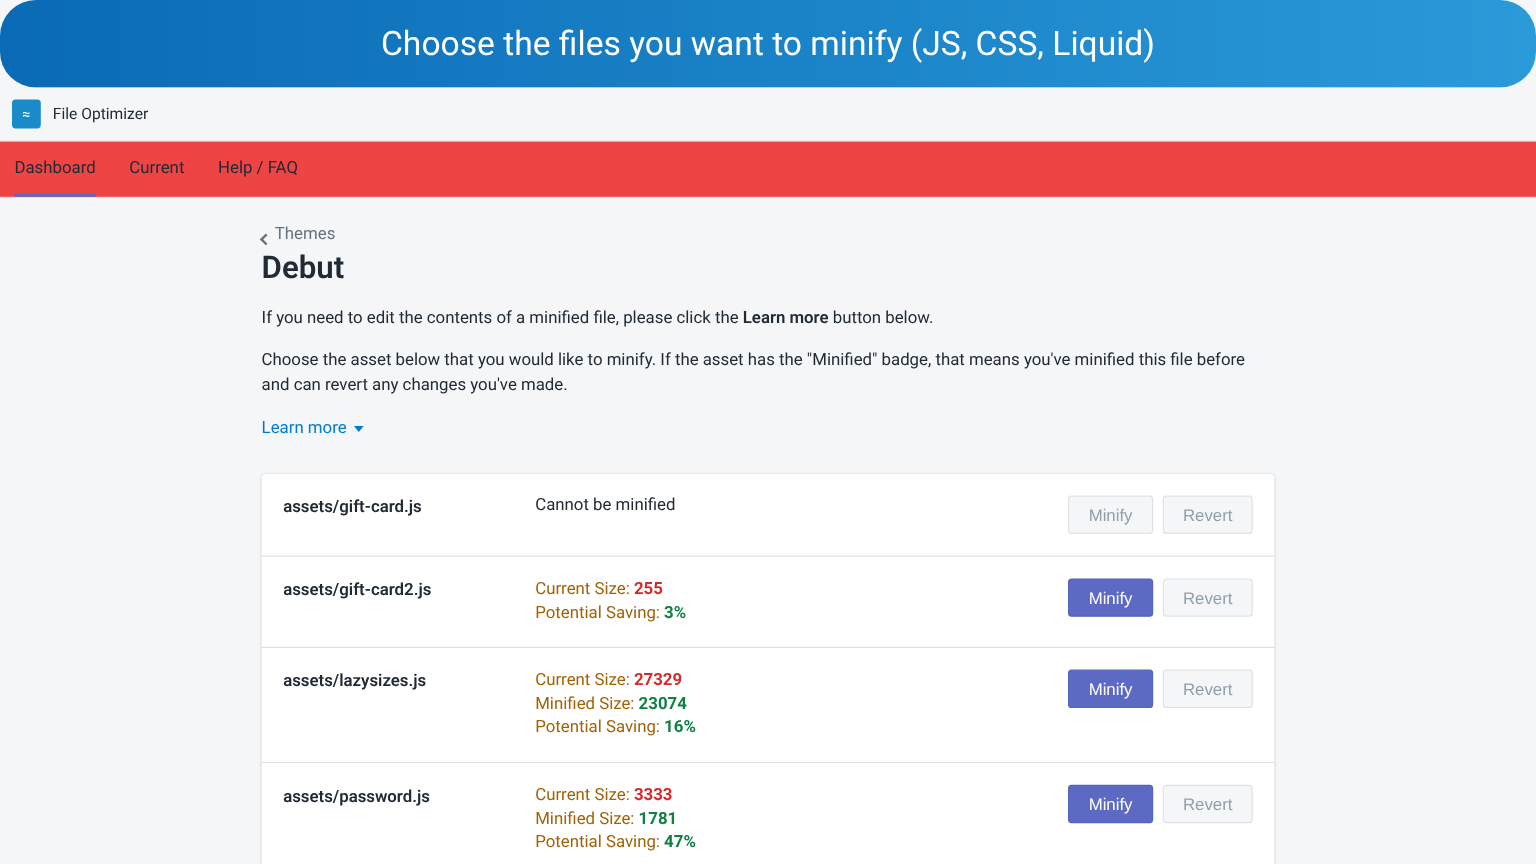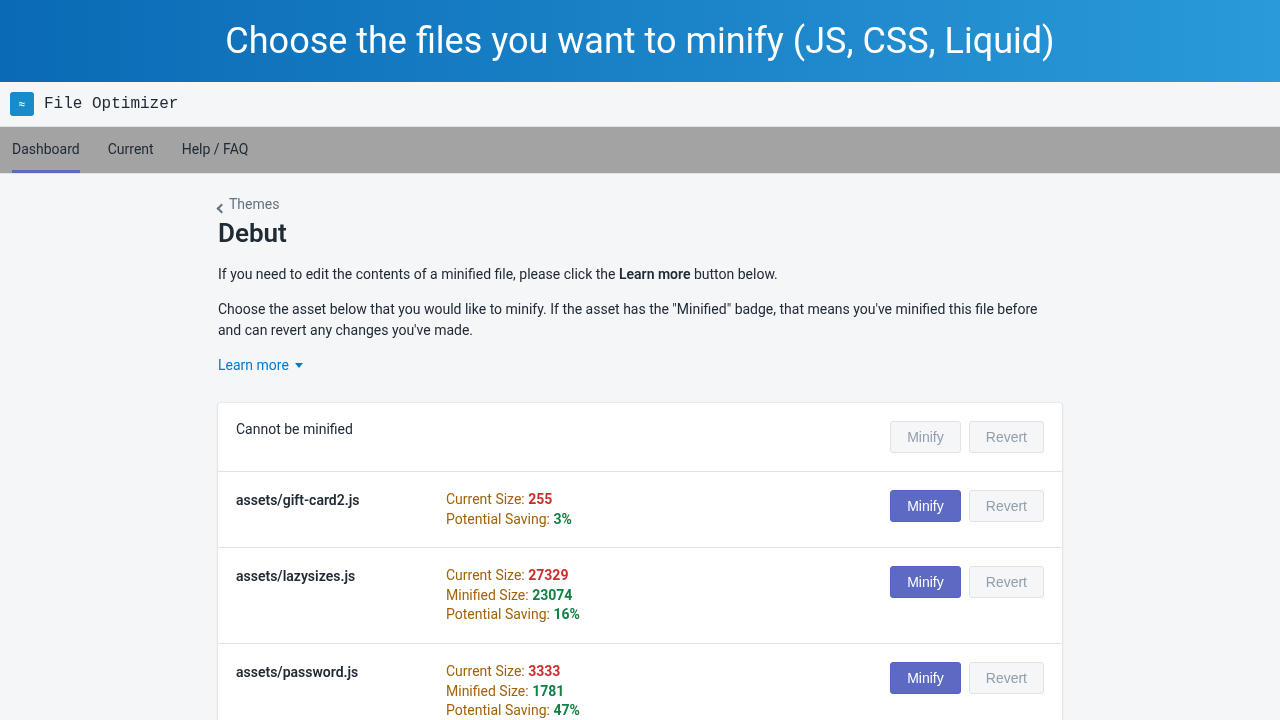--- a/index.html
+++ b/index.html
@@ -9,45 +9,46 @@
     color: #212b36;
     width: 1280px;
     height: 720px;
     overflow: hidden;
   }
   .banner {
     background: linear-gradient(to right, #0a6ab5, #2a9ad9);
     color: #fff;
     text-align: center;
     padding: 20px 0;
-    font-size: 36px;
+    font-size: 28px;
     font-weight: 400;
+    border-radius: 30px;
   }
   .app-bar {
     background: #f4f6f8;
     border-bottom: 1px solid #dfe3e8;
     padding: 10px 10px;
     display: flex;
     align-items: center;
     gap: 10px;
   }
   .app-icon {
     width: 24px;
     height: 24px;
     background: #1a8bc9;
     border-radius: 3px;
     display: flex;
     align-items: center;
     justify-content: center;
     color: #fff;
     font-size: 12px;
   }
-  .app-name { font-size: 16px; color: #212b36; font-family: Liberation Mono, monospace; }
+  .app-name { font-size: 13px; color: #212b36; }
   .tabs {
-    background: #a3a3a3;
+    background: #ef4444;
     border-bottom: 1px solid #dfe3e8;
     display: flex;
     gap: 28px;
     padding: 0 12px;
   }
   .tab {
     padding: 14px 0 13px 0;
     font-size: 14px;
     color: #212b36;
     cursor: pointer;
@@ -170,20 +171,21 @@
   <p class="desc">Choose the asset below that you would like to minify. If the asset has the "Minified" badge, that means you've minified this file before and can revert any changes you've made.</p>
 
   <div class="learn-more">
     <span>Learn more</span>
     <span class="caret-down"></span>
   </div>
 
   <div class="card">
 
     <div class="row">
+      <div class="col-name">assets/gift-card.js</div>
       <div class="col-info">
         <span class="cannot">Cannot be minified</span>
       </div>
       <div class="col-actions">
         <button class="btn btn-disabled">Minify</button>
         <button class="btn btn-disabled">Revert</button>
       </div>
     </div>
 
     <div class="row">

